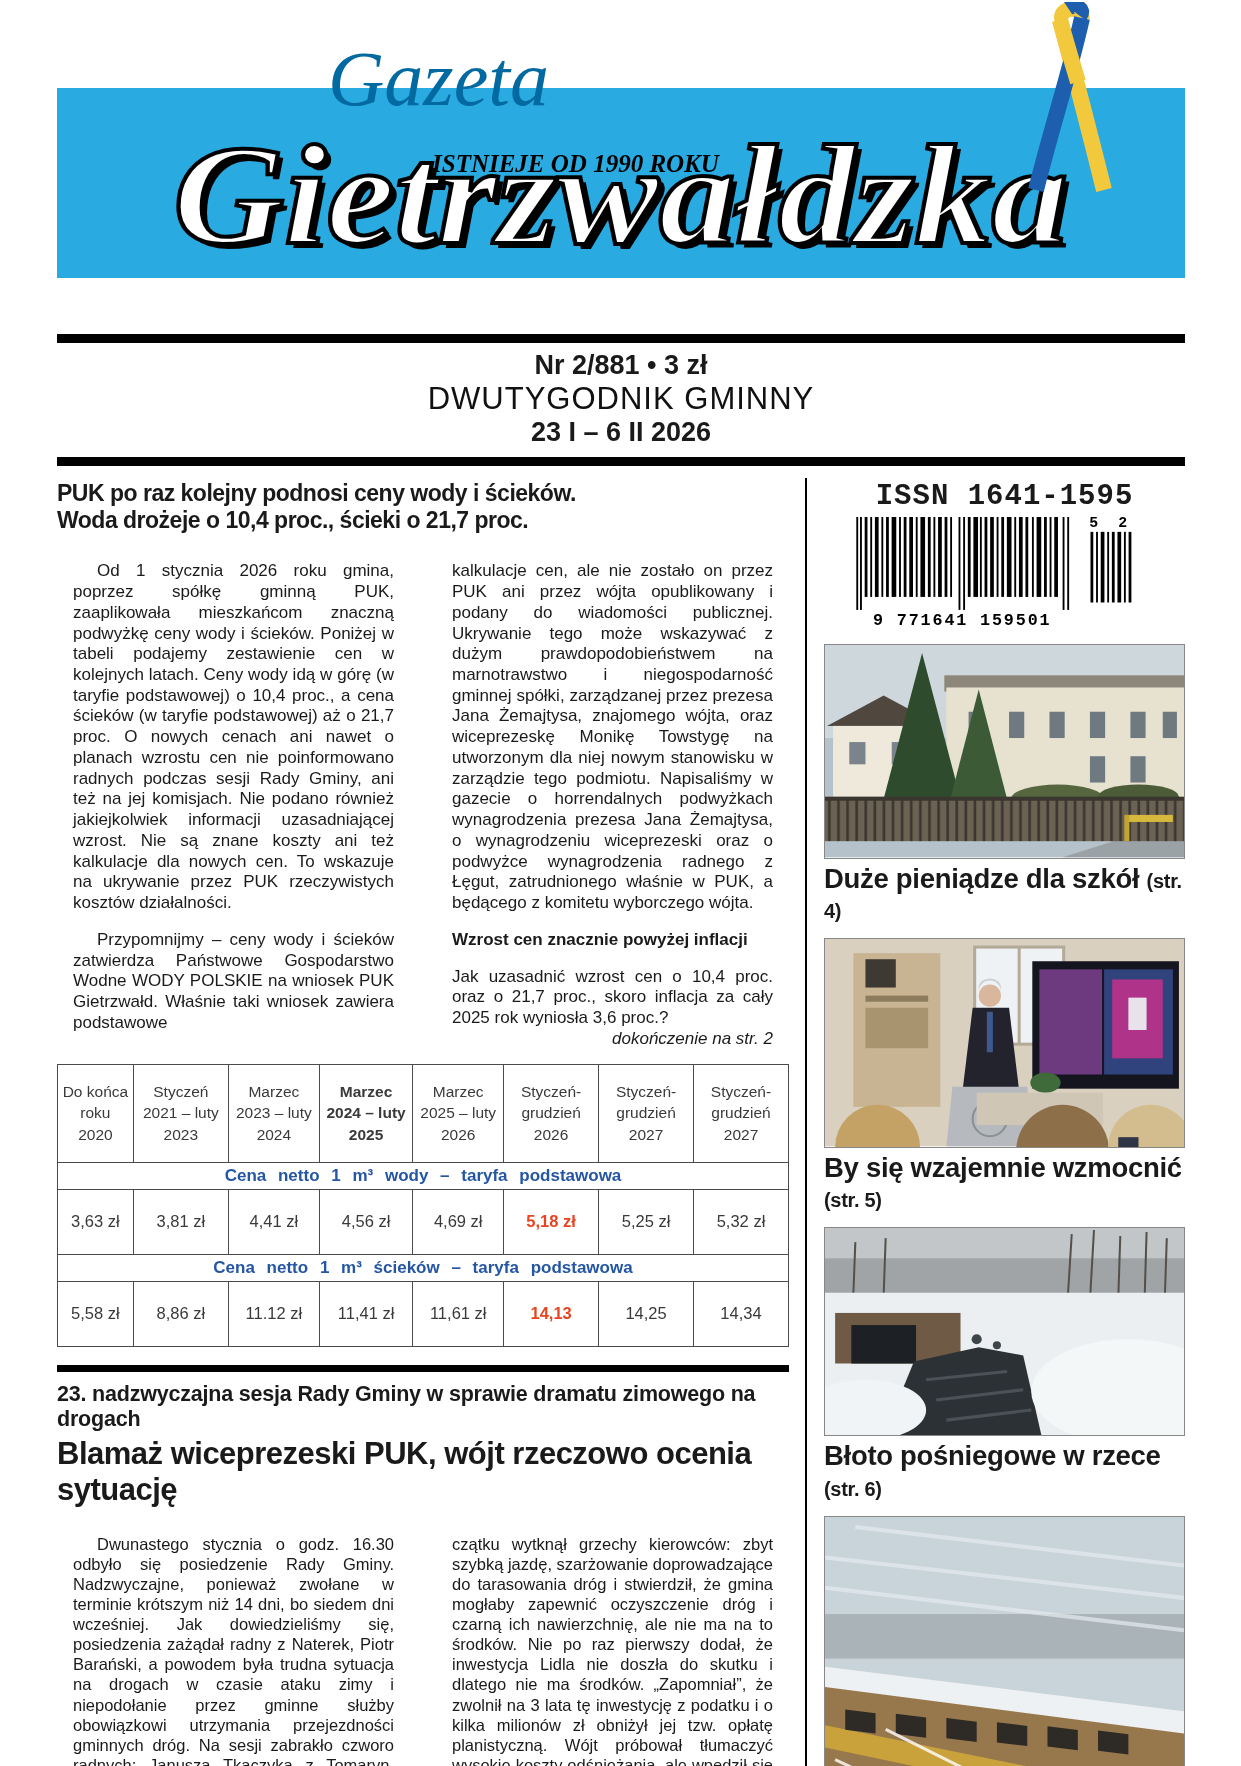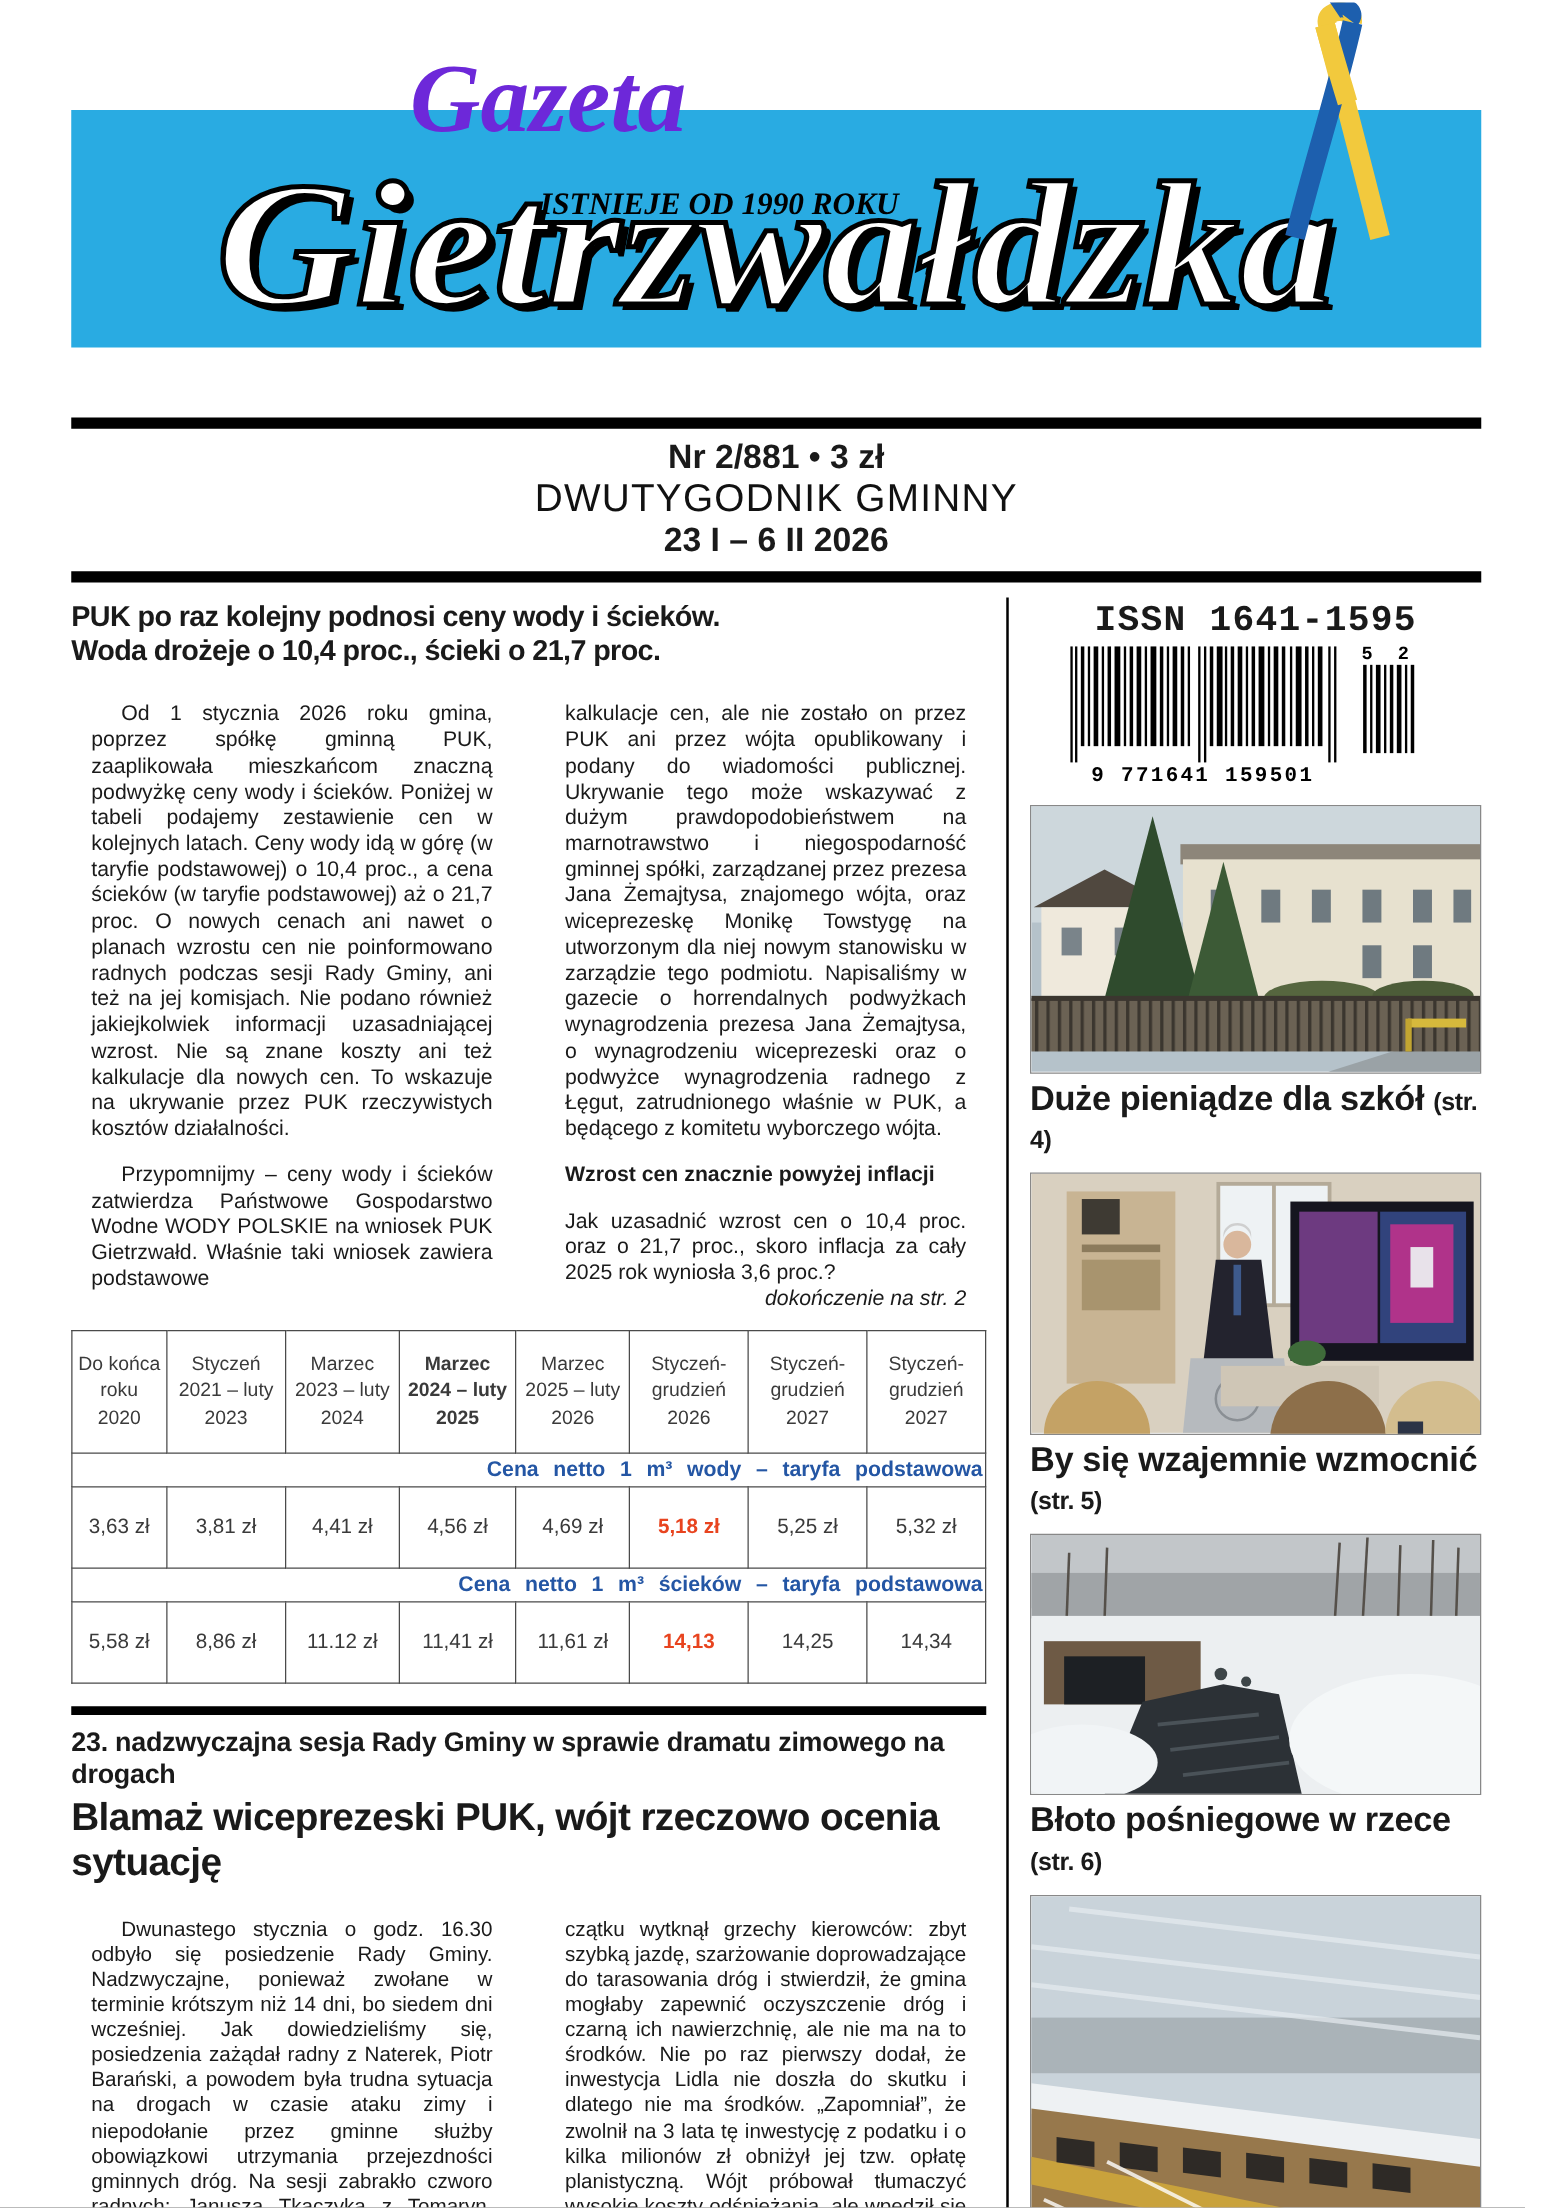--- a/index.html
+++ b/index.html
@@ -3,22 +3,22 @@
 <meta charset="utf-8">
 <style>
   html,body{margin:0;padding:0;background:#888;}
   .page{position:relative;width:1241px;height:1766px;background:#ffffff;margin:0 auto;
         font-family:"Liberation Sans",sans-serif;color:#1a1a1a;overflow:hidden;}
 
   
   .masthead{position:relative;height:334px;}
   .banner{position:absolute;left:57px;right:56px;top:88px;height:190px;background:#29abe2;}
   .gazeta{position:absolute;left:328px;top:40px;z-index:3;
-          font-family:"Liberation Serif",serif;font-style:italic;font-weight:bold;
-          font-size:78px;line-height:1;color:#6d28d9;}
+          font-family:"Liberation Serif",serif;font-style:italic;font-weight:normal;
+          font-size:78px;line-height:1;color:#0369a1;}
   .istnieje{position:absolute;left:432px;top:150px;z-index:4;
             font-family:"Liberation Serif",serif;font-style:italic;font-weight:bold;
             font-size:25px;color:#000;}
   .gtitle{position:absolute;left:0;right:0;top:124px;z-index:2;text-align:center;
           font-family:"Liberation Serif",serif;font-style:italic;font-weight:bold;
           font-size:142px;line-height:1;color:#fff;white-space:nowrap;
           -webkit-text-stroke:4px #000;text-shadow:5px 5px 0 #000;
           transform:scaleX(1.08);transform-origin:center;}
   .ribbon{position:absolute;left:1022px;top:2px;width:96px;height:198px;z-index:5;}
 
@@ -43,21 +43,21 @@
   .body p + p{margin-top:2px;}
   .subhead{font-weight:bold;text-align:center;text-indent:0 !important;margin-top:8px !important;}
   .cont{float:right;font-style:italic;}
 
   
   table.prices{width:100%;border-collapse:collapse;margin:14px 0 0 0;
                font-size:15.5px;color:#3a3a3a;}
   table.prices td{border:1.5px solid #4a4a4a;text-align:center;vertical-align:middle;}
   table.prices td.hdr{padding:16px 4px;line-height:1.4;height:62px;}
   table.prices td.bh{font-weight:bold;}
-  table.prices td.lbl{color:#2456a4;font-weight:bold;font-size:17px;padding:3px 2px;word-spacing:7px;text-align:right;}
+  table.prices td.lbl{color:#2456a4;font-weight:bold;font-size:17px;padding:3px 2px;word-spacing:7px;}
   table.prices td.val{height:62px;font-size:16.5px;}
   table.prices td.hl{color:#e8441f;font-weight:bold;}
 
   
   .bigrule{height:7px;background:#000;margin:18px 0 10px 0;}
   .a2-kicker{font-size:21.5px;font-weight:bold;margin:0 0 4px 0;letter-spacing:-0.2px;}
   .a2-head{font-size:31px;font-weight:bold;letter-spacing:-0.5px;margin:0 0 10px 0;}
   .a2 .body p{font-size:16.5px;}
 
   

